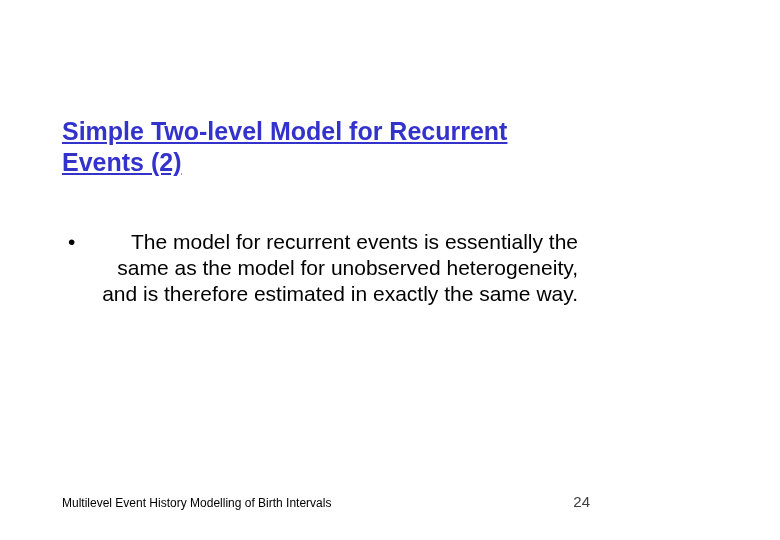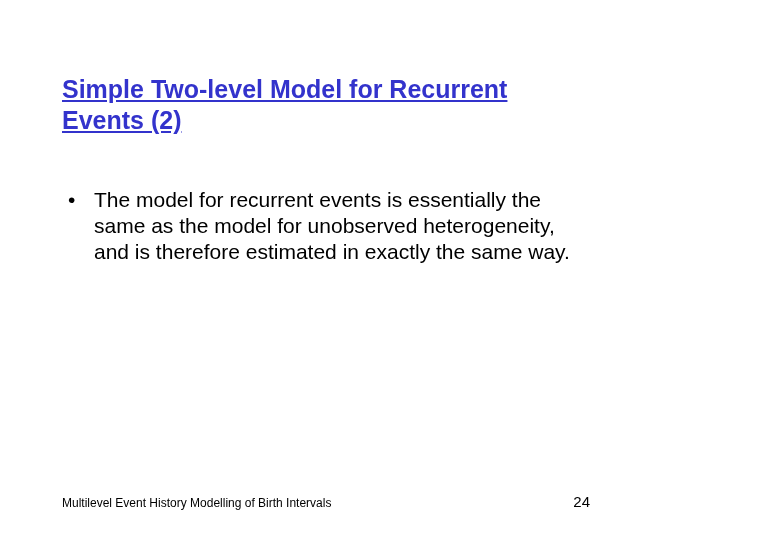--- a/index.html
+++ b/index.html
@@ -9,21 +9,21 @@
     height: 540px;
     background: #ffffff;
     font-family: Arial, Helvetica, sans-serif;
     color: #000000;
     overflow: hidden;
   }
   .slide {
     box-sizing: border-box;
     width: 640px;
     height: 540px;
-    padding: 74px 62px 0 62px;
+    padding: 116px 62px 0 62px;
     position: relative;
   }
   .title {
     color: #3333cc;
     font-size: 25px;
     font-weight: bold;
     text-decoration: underline;
     margin: 0 0 50px 0;
     line-height: 1.25;
   }
@@ -32,20 +32,21 @@
     margin: 0;
     padding: 0;
   }
   ul.bullets > li {
     position: relative;
     font-size: 21px;
     line-height: 1.25;
     padding-left: 32px;
     margin-bottom: 42px;
     color: #000000;
+    text-align: right;
   }
   ul.bullets > li::before {
     content: "•";
     position: absolute;
     left: 6px;
     top: 0;
     font-size: 21px;
     color: #000000;
   }
   .footer {
@@ -53,21 +54,21 @@
     left: 62px;
     bottom: 30px;
     font-size: 12px;
     color: #000000;
   }
   .pagenum {
     position: absolute;
     right: 50px;
     bottom: 30px;
     font-size: 15px;
-    color: #000000;
+    color: #404040;
   }
 </style>
 </head>
 <body>
 
 <div class="slide">
   <h1 class="title">Simple Two-level Model for Recurrent Events (2)</h1>
 
   <ul class="bullets">
     <li>The model for recurrent events is essentially the same as the model for unobserved heterogeneity, and is therefore estimated in exactly the same way.</li>

